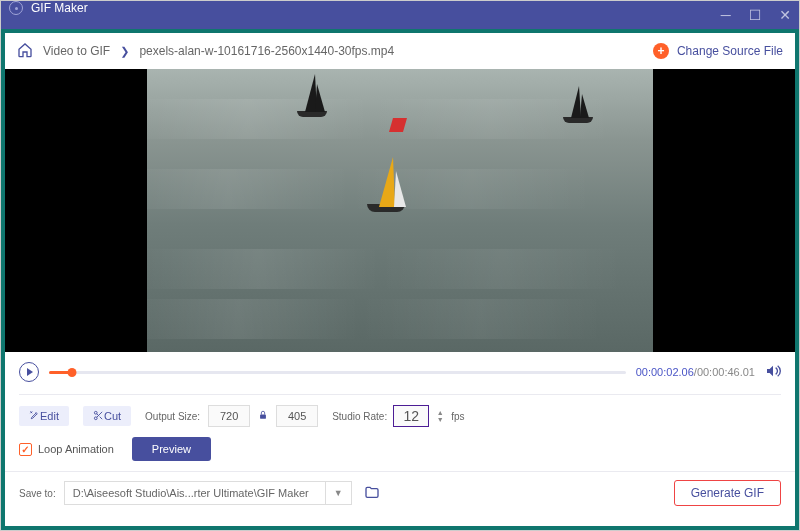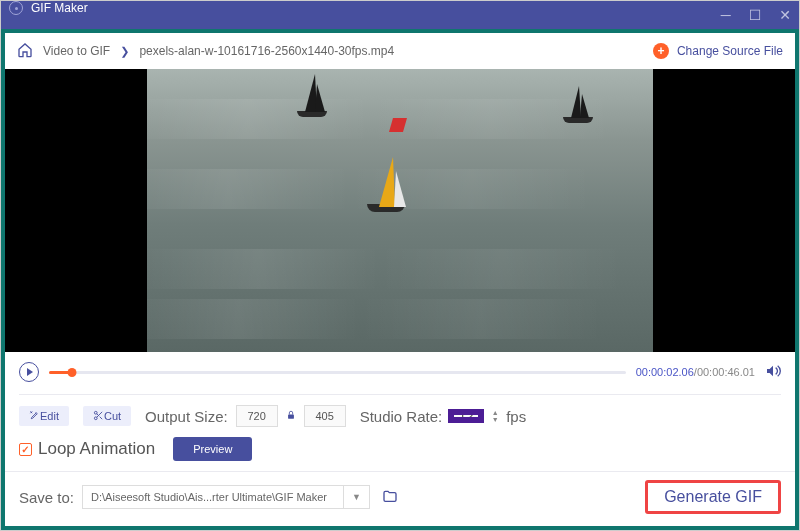--- a/index.html
+++ b/index.html
@@ -45,39 +45,39 @@
 .seek{flex:1;height:3px;background:#e6e7f0;position:relative;border-radius:2px}
 .seek-fill{position:absolute;left:0;top:0;height:3px;width:4%;background:#ff6029;border-radius:2px}
 .seek-thumb{position:absolute;left:4%;top:-3px;width:9px;height:9px;background:#ff6029;border-radius:50%;transform:translateX(-50%)}
 .timecode{font-size:11px;white-space:nowrap}
 .tc-cur{color:#4a55c6}
 .tc-total{color:#888}
 .vol-icon{color:#474f9e;font-size:15px;cursor:pointer}
 .sep{height:1px;background:#eaeaf0;margin:2px 0 10px}
 .settings{display:flex;align-items:center;gap:14px;margin-bottom:10px}
 .tool-btn{display:flex;align-items:flex-start;background:#eceefb;color:#474f9e;padding:4px 10px;border-radius:2px;cursor:pointer;font-size:11px}
-.lbl{color:#666;font-size:15px}
+.lbl{color:#666;font-size:10px}
 .size-box{display:flex;align-items:center;gap:8px}
 .num-input{width:42px;height:22px;border:1px solid #ddd;background:#fafafa;text-align:center;font-size:11px;color:#555}
 .lock-icon{color:#474f9e;font-size:10px}
 .fps-box{display:flex;align-items:center;gap:6px}
-.fps-input{width:36px;height:14px;border:6px solid #4c1d95;background:#fafafa;text-align:center;font-size:14px;color:#555}
+.fps-input{width:36px;height:22px;border:1px solid #4c1d95;background:#fafafa;text-align:center;font-size:14px;color:#555}
 .spinner{display:flex;flex-direction:column;gap:1px}
 .spinner span{width:10px;height:6px;display:flex;align-items:center;justify-content:center;font-size:7px;color:#888;cursor:pointer;line-height:1}
 .row2{display:flex;align-items:center;gap:18px;margin-bottom:10px}
 .checkbox{width:13px;height:13px;border:1.5px solid #ff6029;display:flex;align-items:center;justify-content:center;border-radius:2px;cursor:pointer}
 .checkbox::after{content:"✓";color:#ff6029;font-size:10px;font-weight:bold}
-.loop-lbl{color:#555;font-size:17px}
+.loop-lbl{color:#555;font-size:11px}
 .preview-btn{background:#474f9e;color:#fff;padding:6px 20px;border-radius:3px;cursor:pointer;font-size:11px}
 .sep2{height:1px;background:#eaeaf0;margin:0 -14px 8px}
 .footer{display:flex;align-items:center;gap:8px}
 .save-select{flex:0 0 auto;width:288px;height:24px;border:1px solid #ddd;background:#fff;display:flex;align-items:center;padding:0 8px;font-size:11px;color:#666;position:relative}
 .save-select .dd{position:absolute;right:0;top:0;width:26px;height:100%;border-left:1px solid #ddd;display:flex;align-items:center;justify-content:center;color:#888;font-size:9px}
 .folder-icon{color:#474f9e;cursor:pointer;font-size:14px;margin-left:4px}
-.gen-btn{margin-left:auto;border:3px solid #ef4444;color:#474f9e;padding:5px 16px;border-radius:3px;cursor:pointer;font-size:16px;background:#fff}
+.gen-btn{margin-left:auto;border:1px solid #ef4444;color:#474f9e;padding:5px 16px;border-radius:3px;cursor:pointer;font-size:12px;background:#fff}
 </style>
 </head>
 <body>
 
 <div class="window">
   <div class="titlebar">
     <div class="app-icon"></div>
     <div class="title">GIF Maker</div>
     <div class="win-controls">
       <span class="win-btn">─</span>

